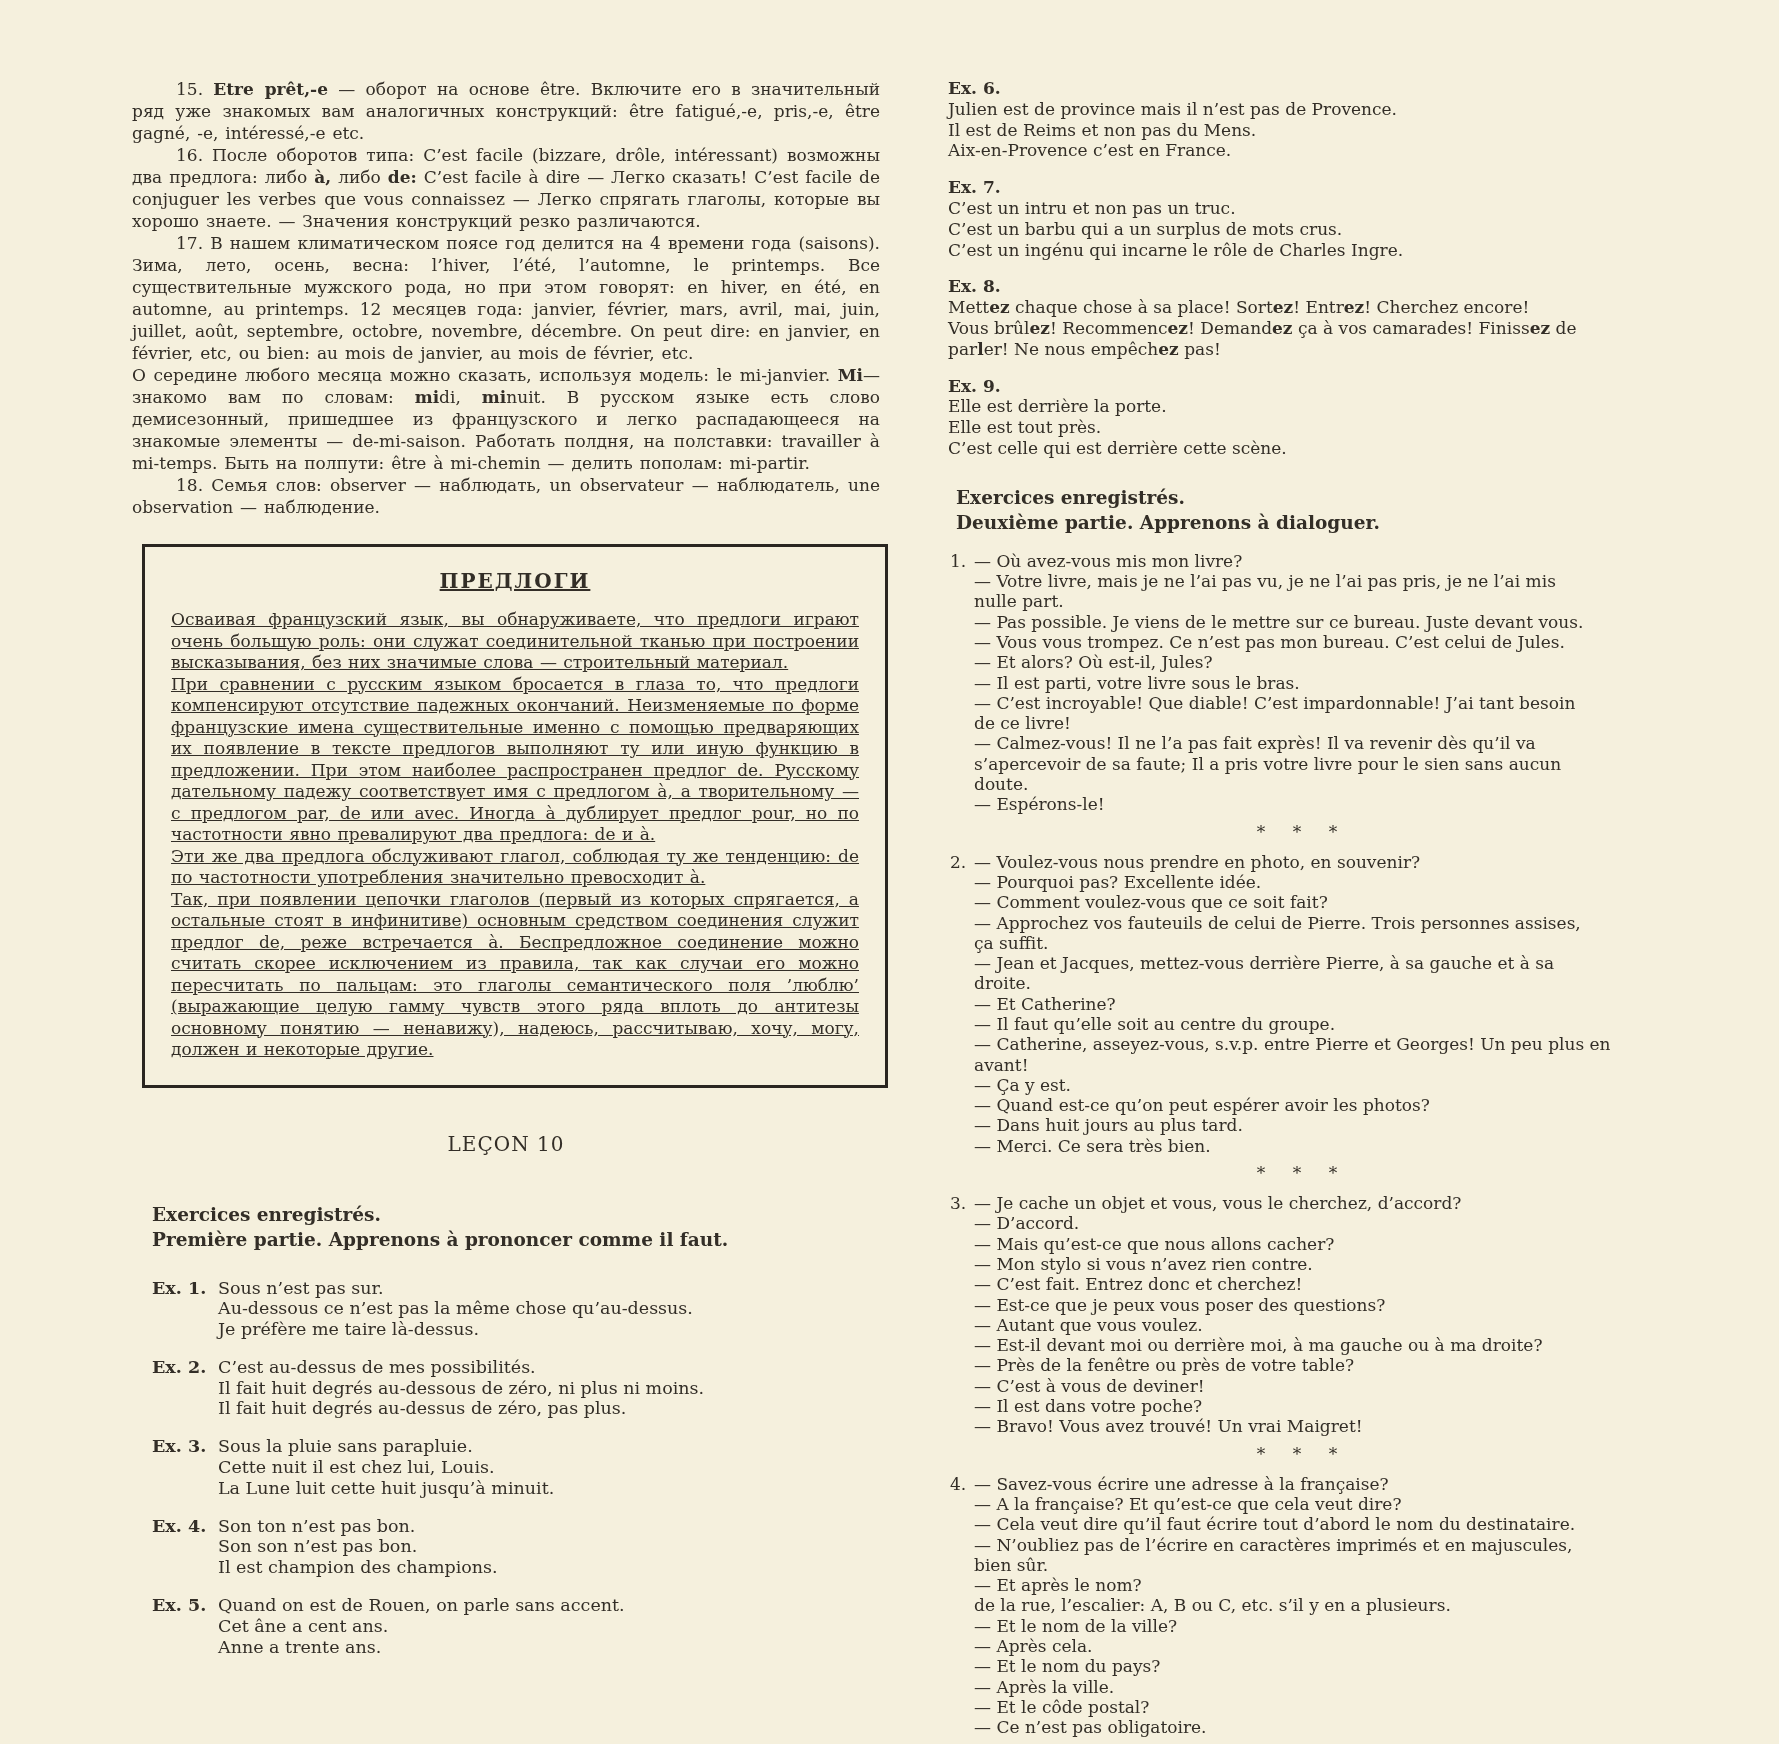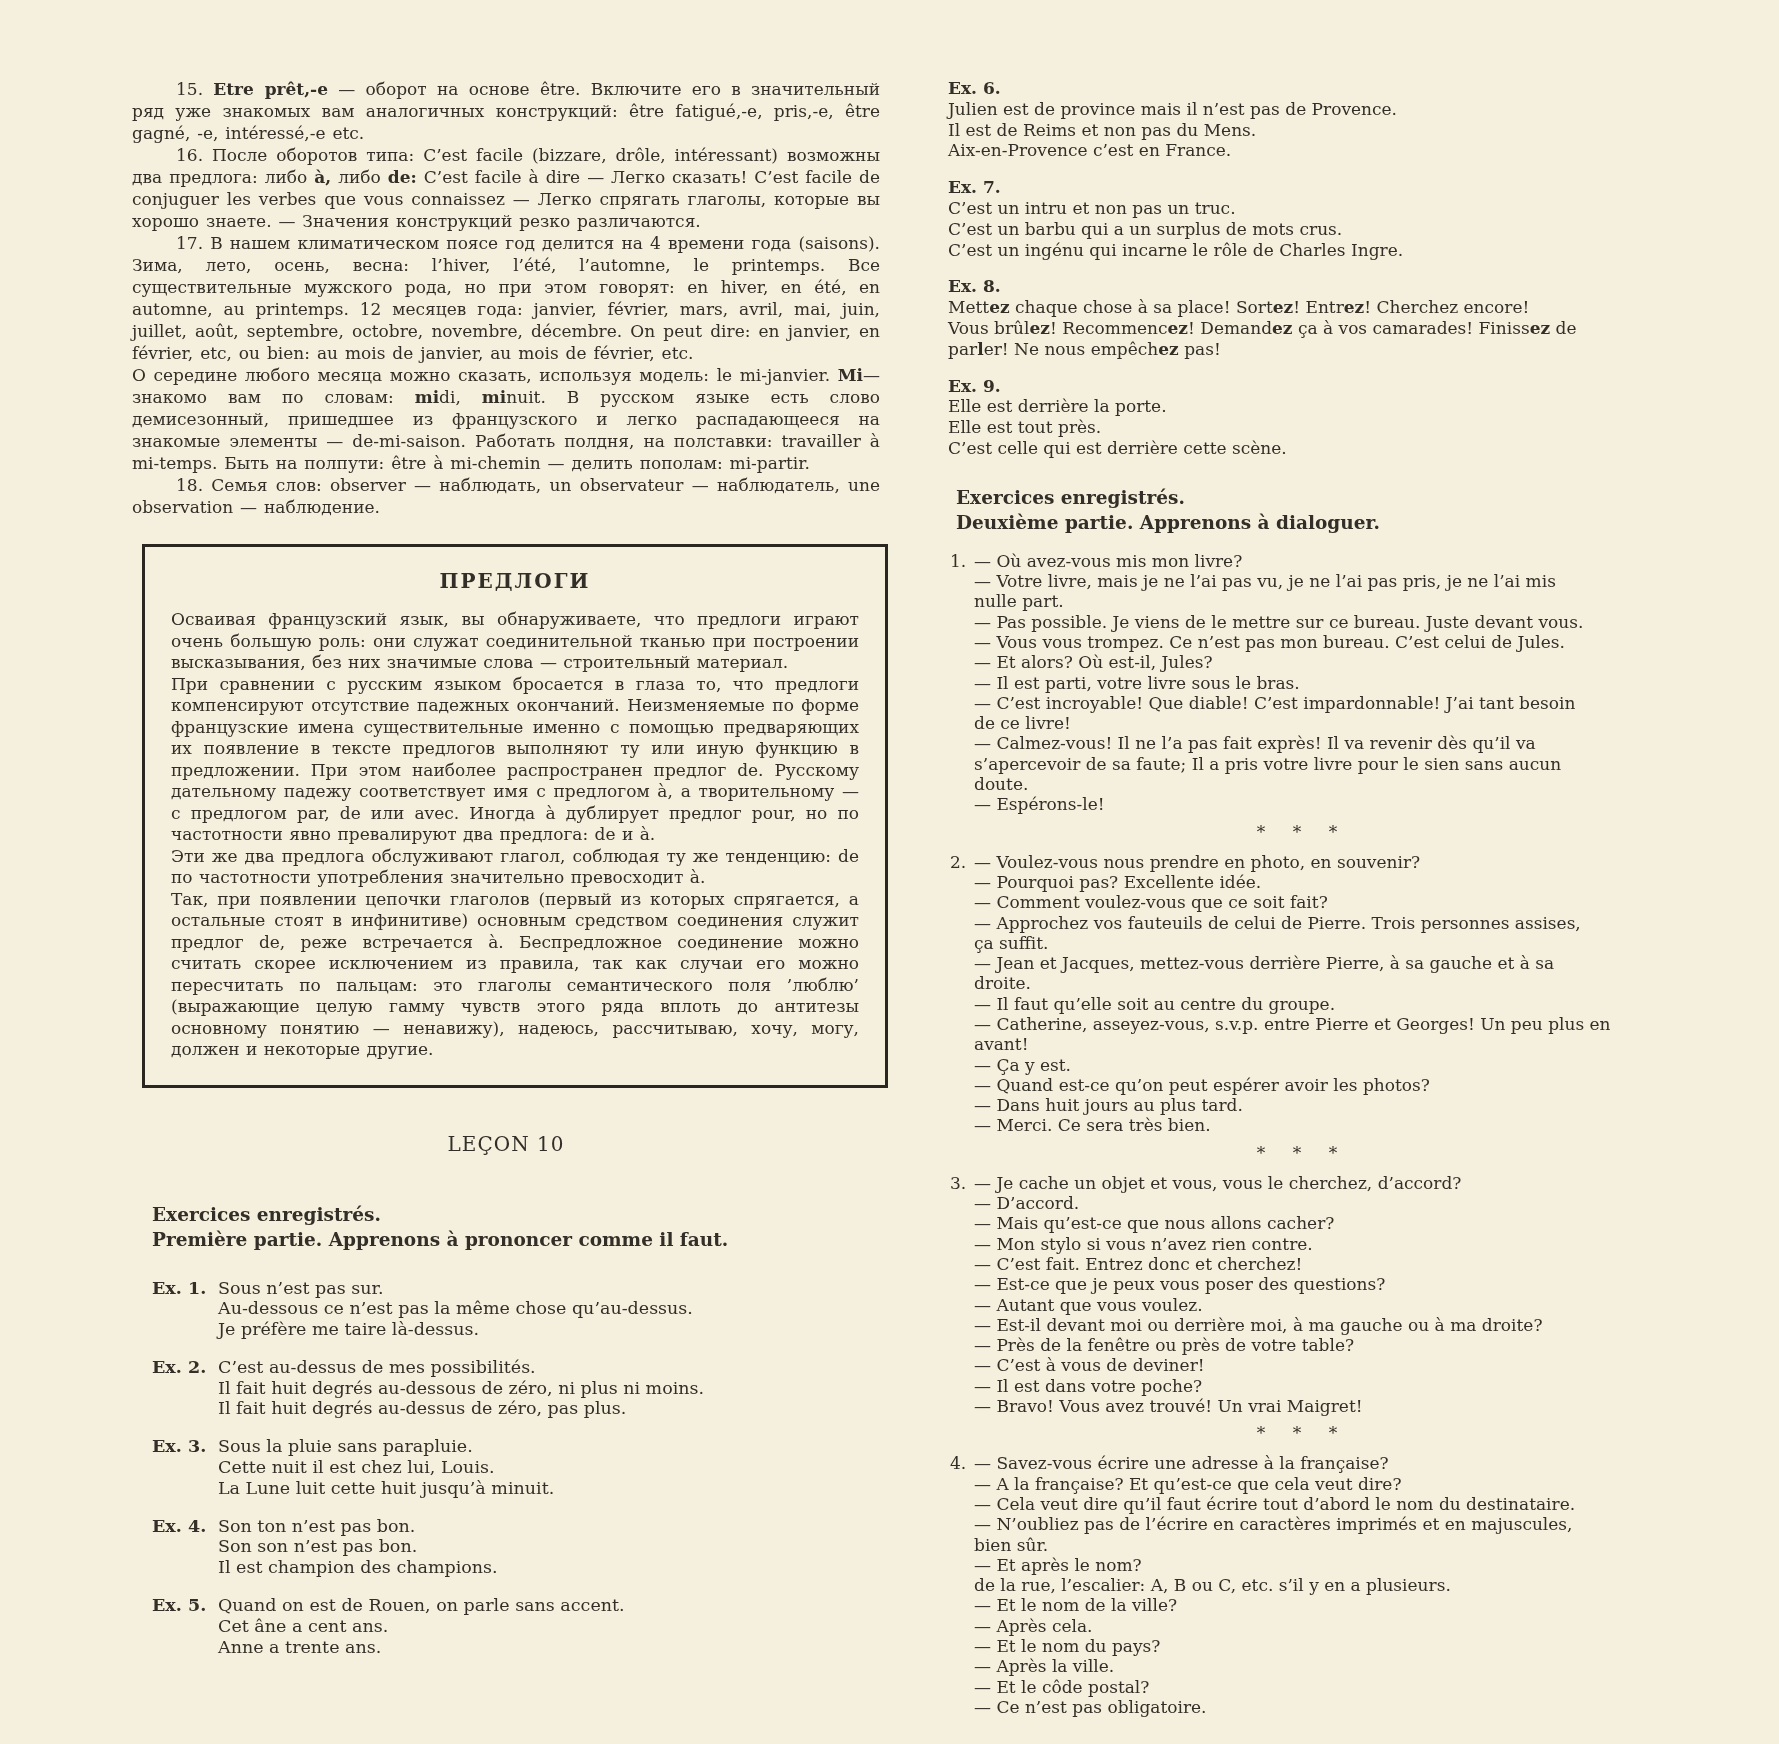--- a/index.html
+++ b/index.html
@@ -25,20 +25,21 @@
   }
   .para.indent { text-indent: 44px; }
   .it { }
   .bd { font-weight: bold; }
 
   .grammar-box {
     box-sizing: border-box;
     width: 746px; margin-left: 10px; margin-top: 26px;
     border: 3px solid #2a2620;
     padding: 16px 26px 24px 26px;
+    text-decoration: underline;
   }
   .box-title {
     text-align: center; font-weight: bold; font-size: 20px;
     letter-spacing: 2px; margin: 6px 0 16px 0;
   }
   .box-para {
     font-size: 17px; line-height: 21.5px;
     text-align: justify; word-spacing: 1px;
   }
 
@@ -205,20 +206,21 @@
         <div class="separator">* * *</div>
         <div class="dialogue">
           <span class="dialogue-number">2.</span>
           <div class="dialogue-line">— Voulez-vous nous prendre en photo, en souvenir?</div>
           <div class="dialogue-line">— Pourquoi pas? Excellente idée.</div>
           <div class="dialogue-line">— Comment voulez-vous que ce soit fait?</div>
           <div class="dialogue-line">— Approchez vos fauteuils de celui de Pierre. Trois personnes assises,</div>
           <div class="dialogue-line">ça suffit.</div>
           <div class="dialogue-line">— Jean et Jacques, mettez-vous derrière Pierre, à sa gauche et à sa</div>
           <div class="dialogue-line">droite.</div>
+          <div class="dialogue-line">— Et Catherine?</div>
           <div class="dialogue-line">— Il faut qu’elle soit au centre du groupe.</div>
           <div class="dialogue-line">— Catherine, asseyez-vous, s.v.p. entre Pierre et Georges! Un peu plus en</div>
           <div class="dialogue-line">avant!</div>
           <div class="dialogue-line">— Ça y est.</div>
           <div class="dialogue-line">— Quand est-ce qu’on peut espérer avoir les photos?</div>
           <div class="dialogue-line">— Dans huit jours au plus tard.</div>
           <div class="dialogue-line">— Merci. Ce sera très bien.</div>
         </div>
         <div class="separator">* * *</div>
         <div class="dialogue">

